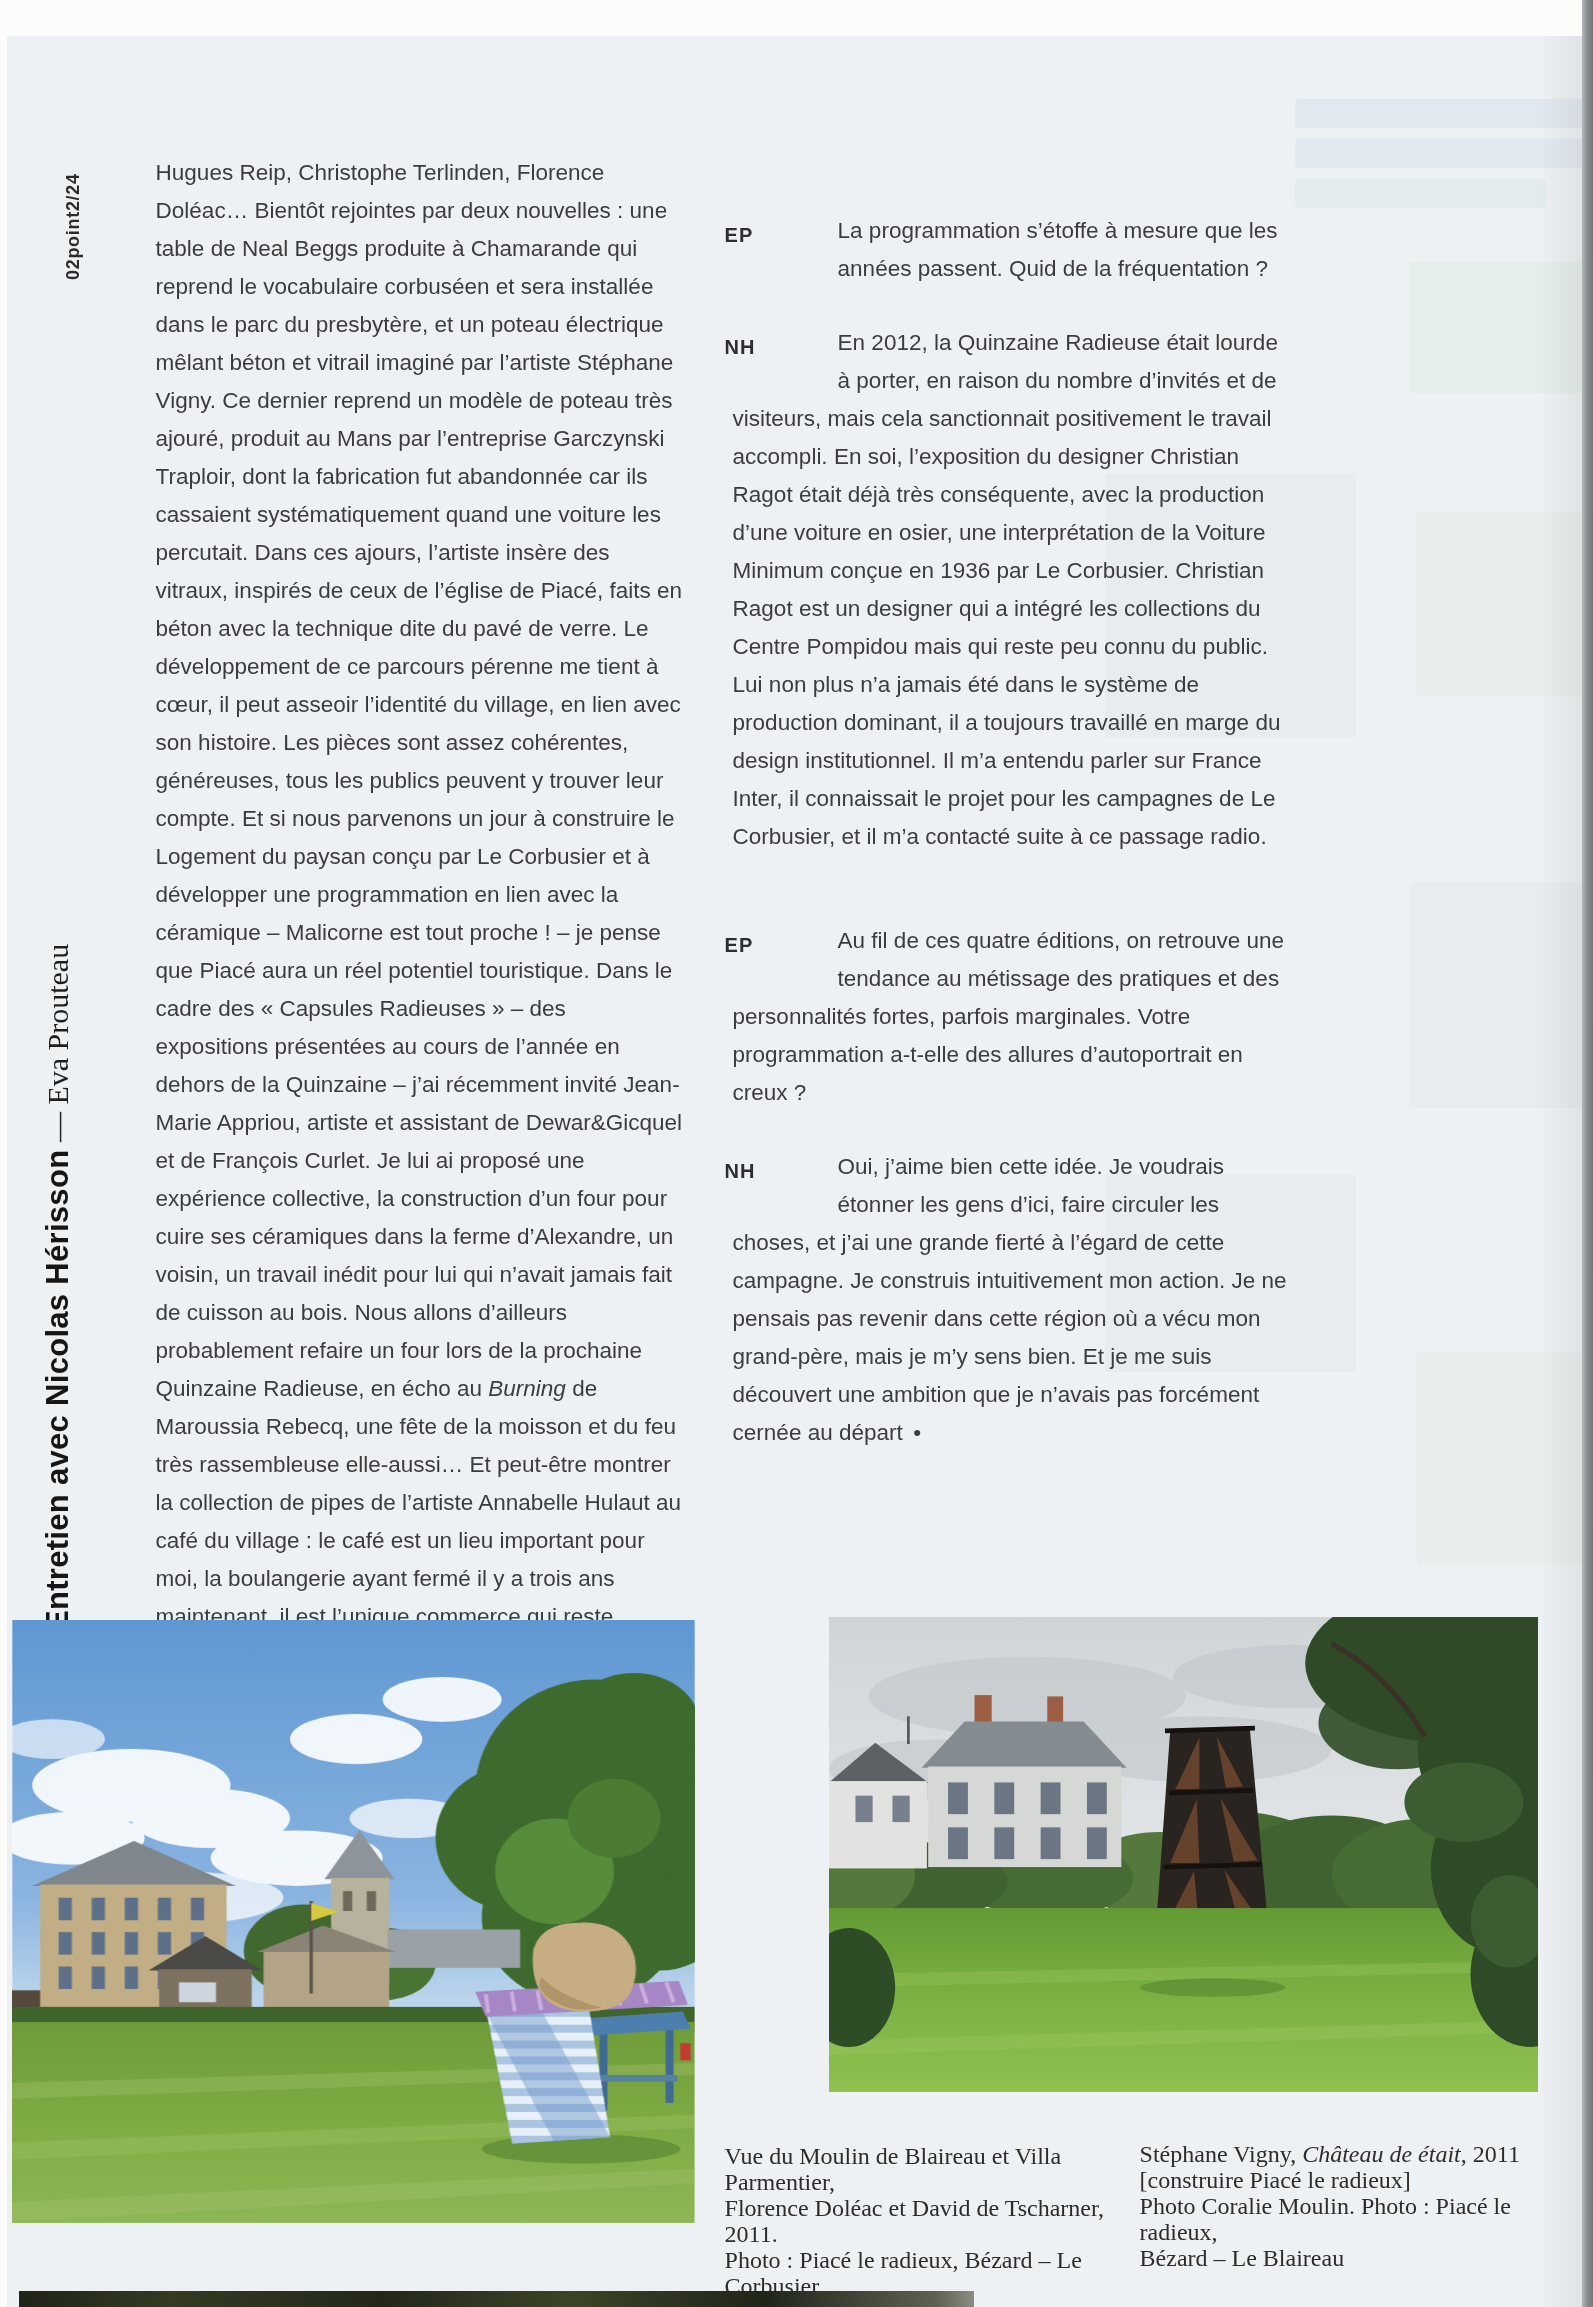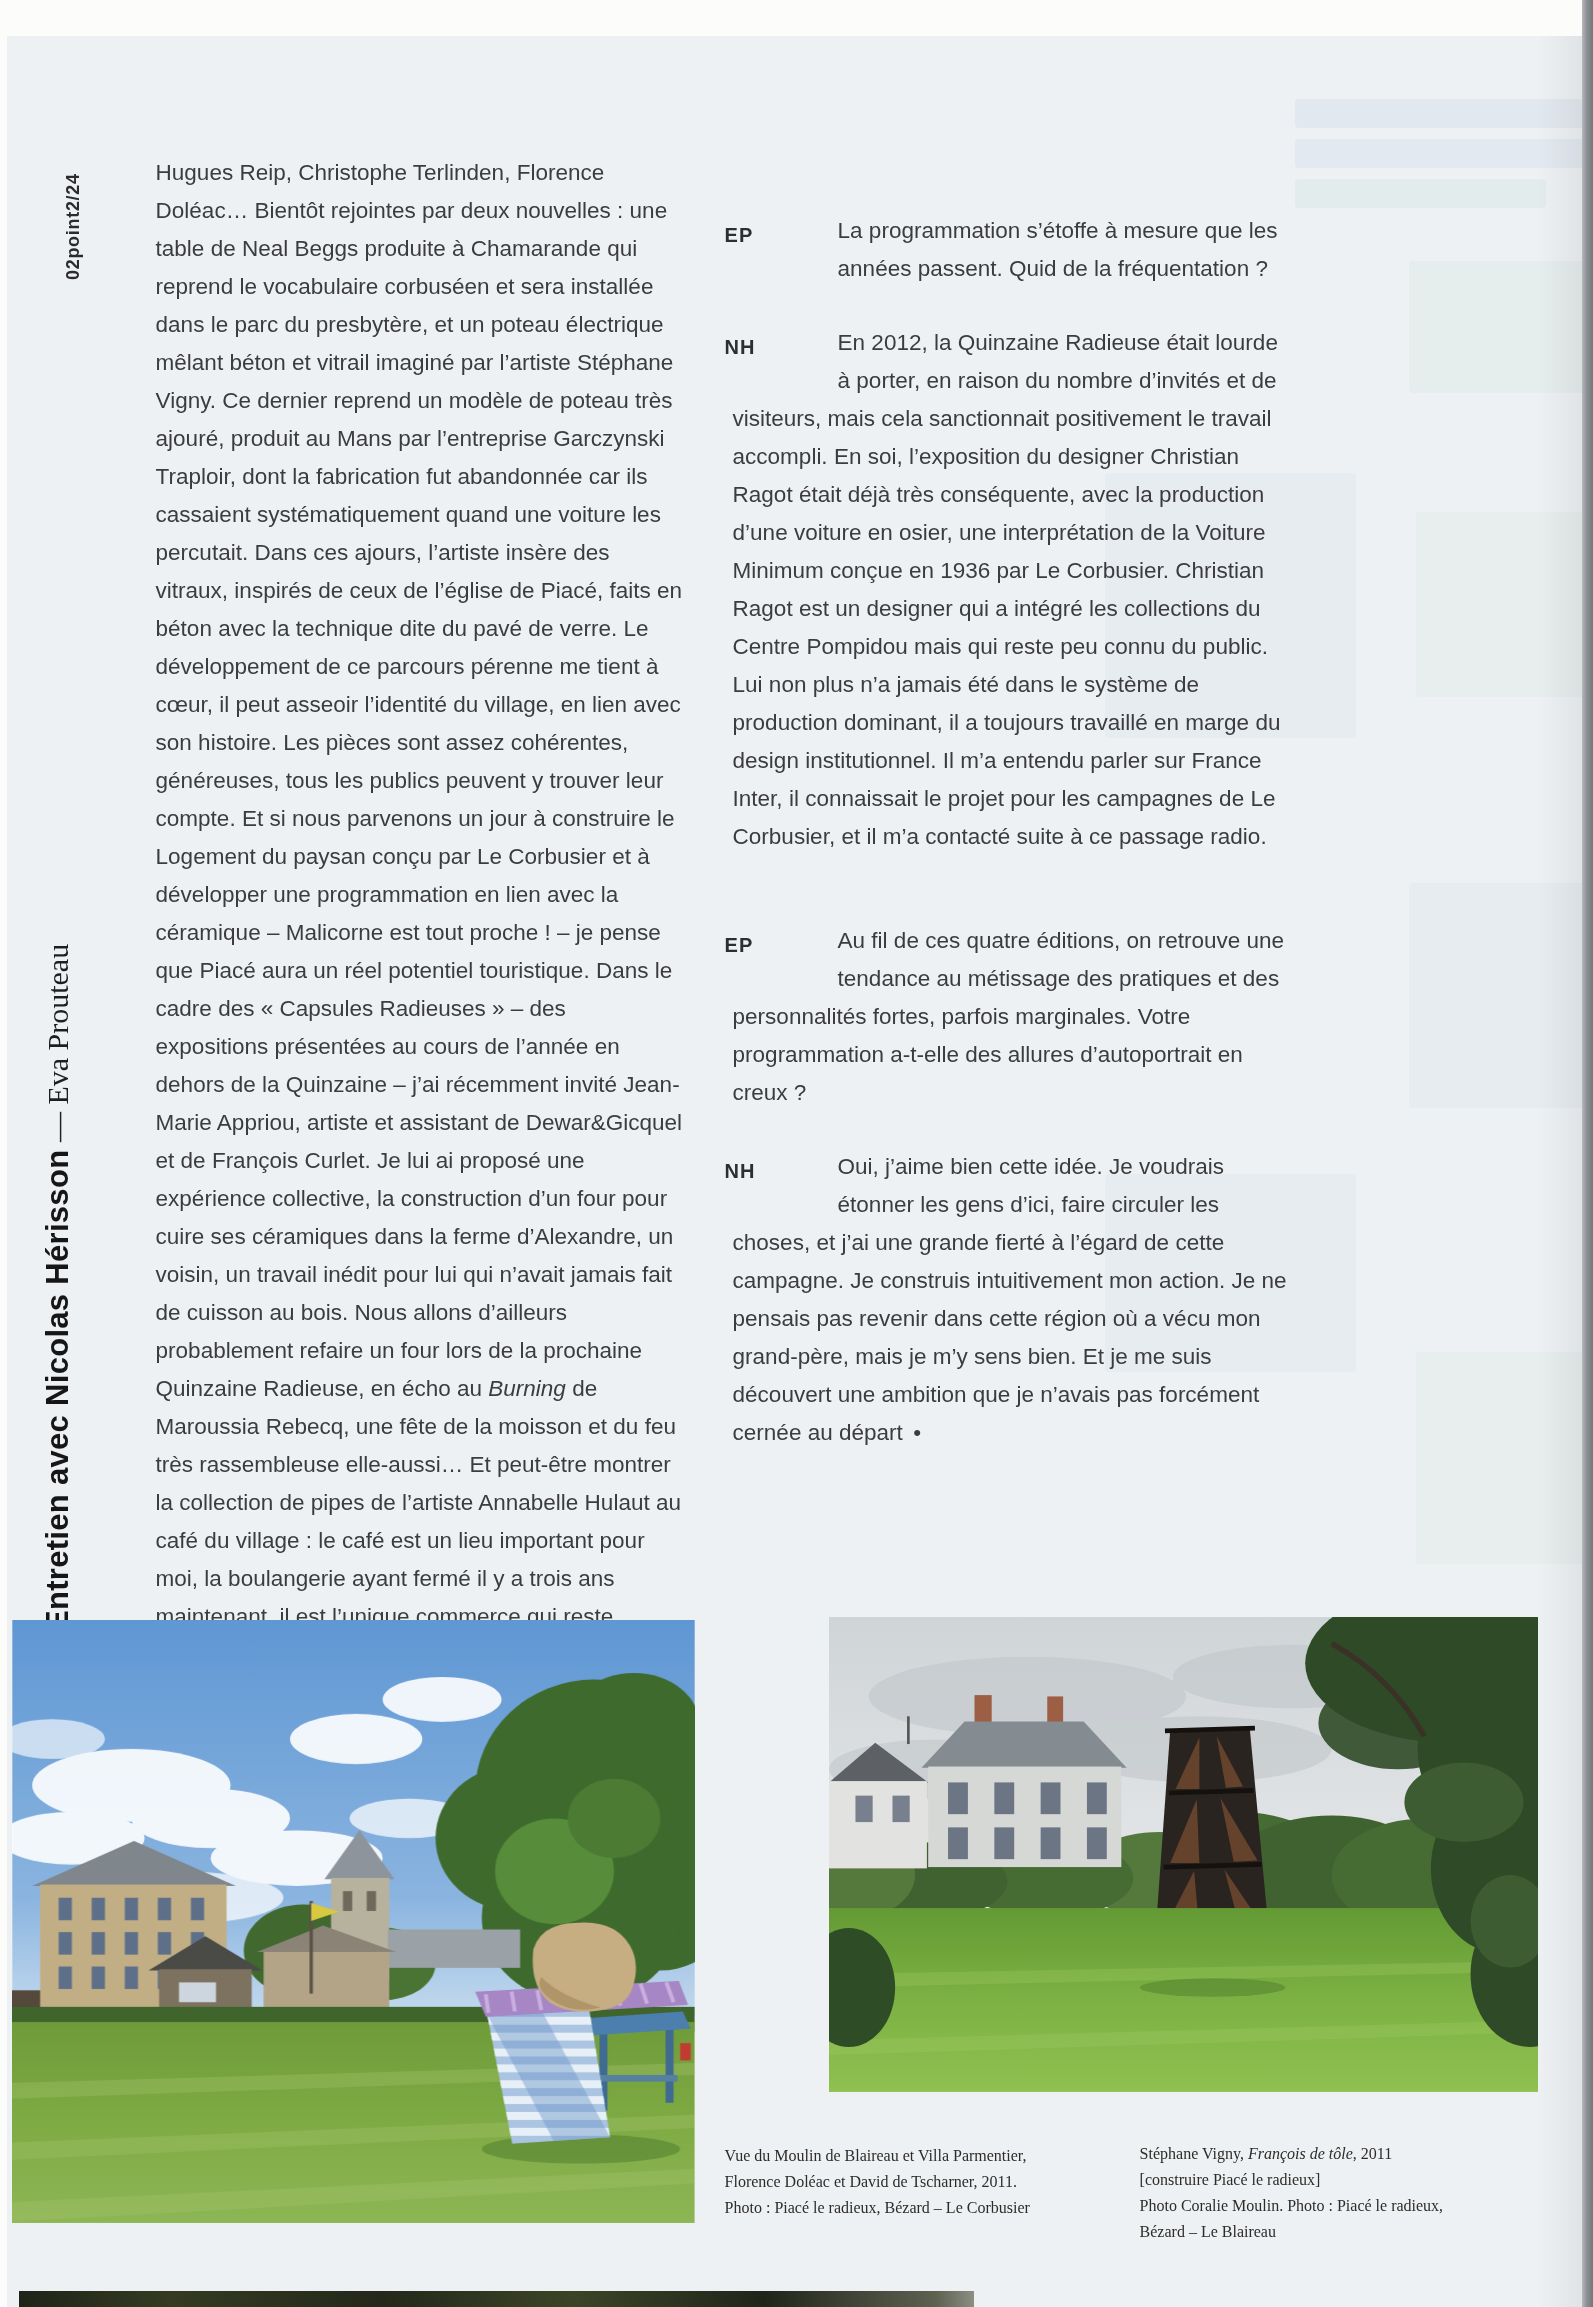--- a/index.html
+++ b/index.html
@@ -31,21 +31,21 @@
   .qa{position:relative;clear:both;}
   .q-block{margin-top:66px;}
   .a-block{margin-top:36px;}
   .qa-label{position:absolute;left:0;top:4px;font-size:20px;font-weight:700;
         letter-spacing:1px;color:#2e2e30;}
   .qa-indent-all .qa-text{padding-left:105px;}
   .qa-spacer{float:left;width:105px;height:75px;}
   .end-dot{margin-left:10.6px;}
 
   
-  .caption{position:absolute;font-family:"Liberation Serif",serif;font-size:16px;
+  .caption{position:absolute;font-family:"Liberation Serif",serif;font-size:24px;
         line-height:26px;color:#2e2c28;}
   .cap-left{left:718px;top:2107px;width:437px;}
   .cap-right{left:1133px;top:2105px;width:410px;}
   .cap-line{display:block;}
 
   
   .photo{position:absolute;display:block;}
   #photo-left{left:5.3px;top:1584px;}
   #photo-right{left:822px;top:1581px;}
 
@@ -305,21 +305,21 @@
       <ellipse cx="30" cy="560" rx="70" ry="90" fill="#2e4d26"></ellipse>
       <ellipse cx="580" cy="560" rx="110" ry="14" fill="#4f7c2c" opacity="0.5"></ellipse>
     </svg>
 
     <div class="caption cap-left">
       <span class="cap-line">Vue du Moulin de Blaireau et Villa Parmentier,</span>
       <span class="cap-line">Florence Doléac et David de Tscharner, 2011.</span>
       <span class="cap-line">Photo : Piacé le radieux, Bézard – Le Corbusier</span>
     </div>
     <div class="caption cap-right">
-      <span class="cap-line"><span>Stéphane Vigny, </span><i>François de tôle</i><span>, 2011</span></span>
+      <span class="cap-line"><span>Stéphane Vigny, </span><i>Château de était</i><span>, 2011</span></span>
       <span class="cap-line">[construire Piacé le radieux]</span>
       <span class="cap-line">Photo Coralie Moulin. Photo : Piacé le radieux,</span>
       <span class="cap-line">Bézard – Le Blaireau</span>
     </div>
 
   </div>
 
   <div class="bottom-band"></div>
   <div class="edge-right"></div>
 </div>

